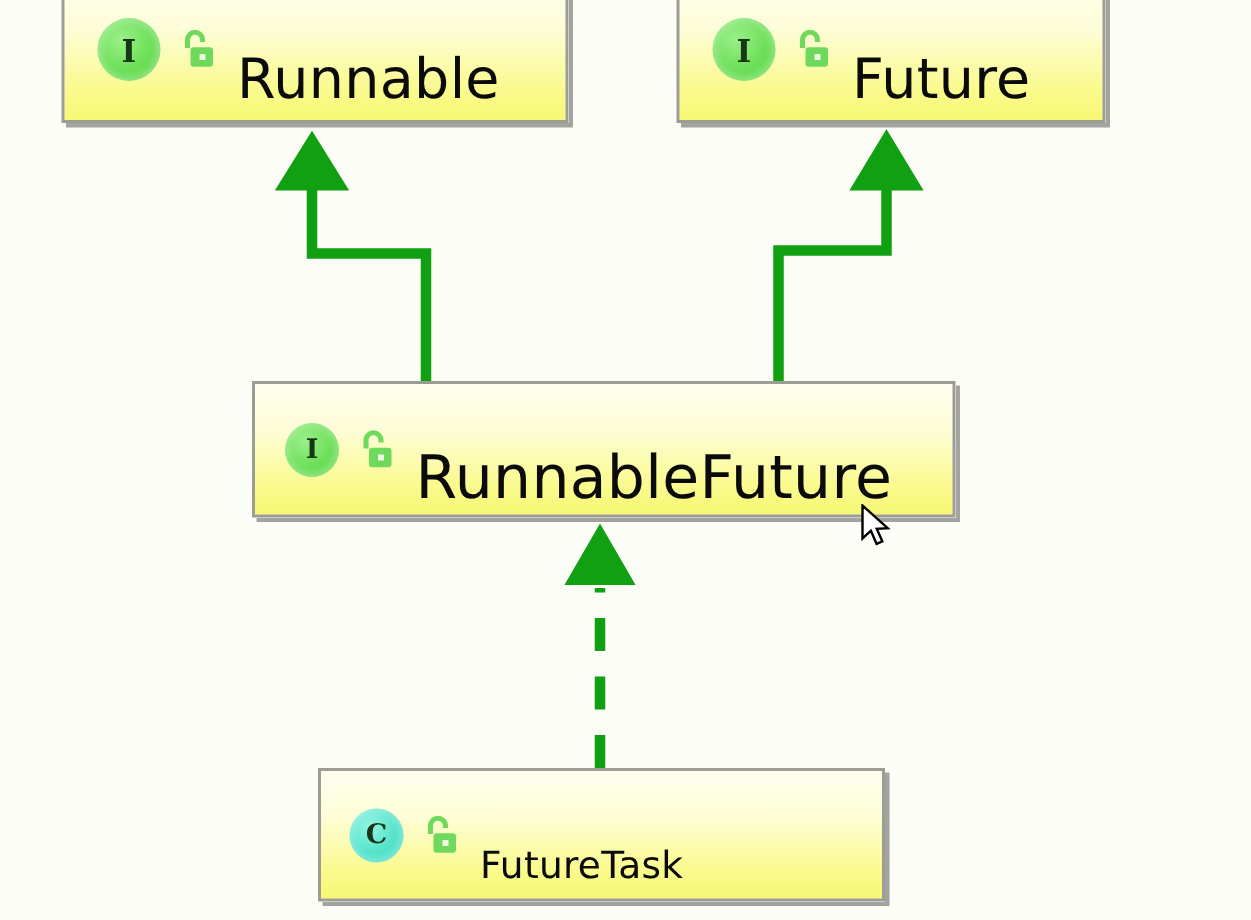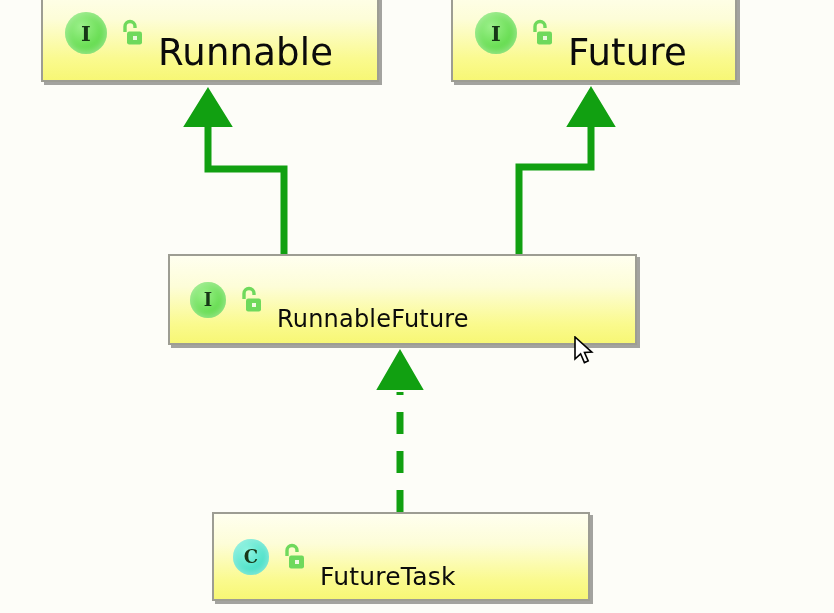--- a/index.html
+++ b/index.html
@@ -86,21 +86,21 @@
 
   #node-future {
     left: 451px; top: -16px; width: 286px; height: 98px;
   }
   #node-future .node-label { font-size: 37px; }
 
   #node-runnablefuture {
     left: 168px; top: 254px; width: 469px; height: 91px;
   }
   #node-runnablefuture .node-inner { padding-left: 20px; }
-  #node-runnablefuture .node-label { font-size: 24px; }
+  #node-runnablefuture .node-label { font-size: 40px; }
 
   #node-futuretask {
     left: 212px; top: 512px; width: 378px; height: 89px;
   }
   #node-futuretask .node-inner { padding-left: 19px; }
   #node-futuretask .node-label { font-size: 25px; }
 
   
   #edges {
     position: absolute;

